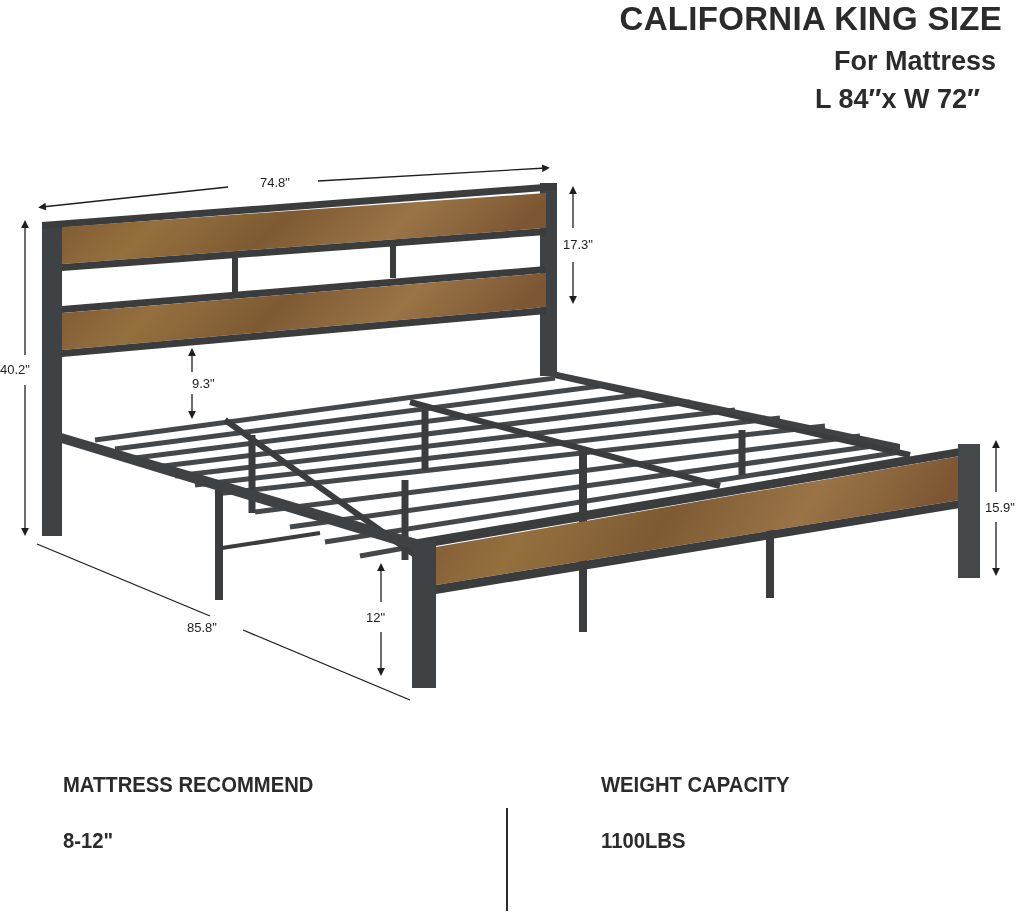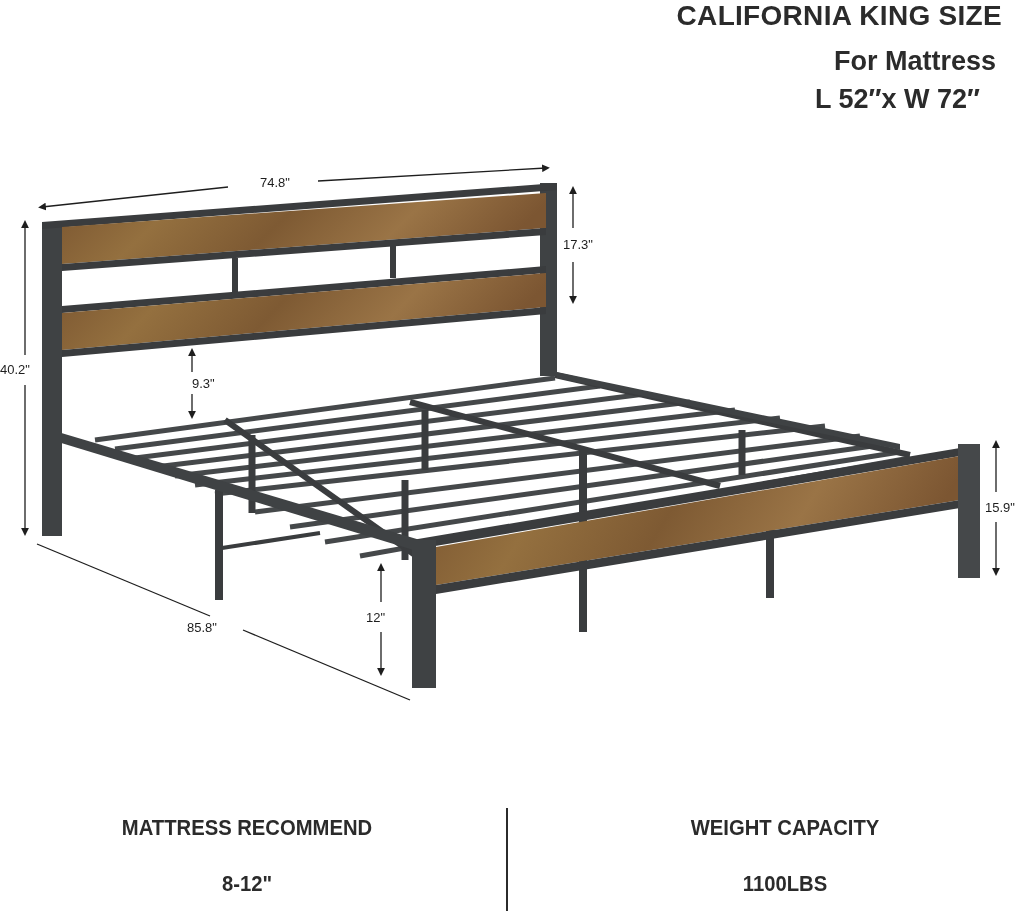--- a/index.html
+++ b/index.html
@@ -1,33 +1,33 @@
 <!DOCTYPE html>
 <html><head>
 <meta charset="utf-8">
 <style>
   html, body { margin:0; padding:0; background:#ffffff; }
   body { width:1024px; height:913px; position:relative; overflow:hidden; font-family:"Liberation Sans", sans-serif; color:#2a2a2a; }
-  .title { position:absolute; right:22px; top:0; font-weight:bold; font-size:28px; letter-spacing:0.3px; color:#2b2b2b; white-space:nowrap; }
+  .title { position:absolute; right:22px; top:0; font-weight:bold; font-size:33px; letter-spacing:0.3px; color:#2b2b2b; white-space:nowrap; }
   .subtitle { position:absolute; left:815px; font-weight:bold; font-size:27px; color:#2b2b2b; white-space:nowrap; }
   .sub1 { top:46px;margin-left:19px; }
   .sub2 { top:84px; }
   .stage { position:absolute; left:0; top:0; width:1024px; height:913px; }
   .dim { position:absolute; font-size:13px; color:#1e1e1e; white-space:nowrap; }
-  .footer-col { position:absolute; top:815px; width:400px; text-align:center; }
+  .footer-col { position:absolute; top:772px; width:400px; }
   .footer-label { font-weight:bold; font-size:22px; color:#2b2b2b; transform:scaleX(0.92); display:block; }
   .footer-value { font-weight:bold; font-size:22px; color:#2b2b2b; margin-top:30px; display:block; transform:scaleX(0.92); }
   .divider { position:absolute; left:506px; top:808px; width:2px; height:103px; background:#2b2b2b; }
 </style>
 </head>
 <body>
 
 <div class="title">CALIFORNIA KING SIZE</div>
 <div class="subtitle sub1">For Mattress</div>
-<div class="subtitle sub2">L 52″x W 72″</div>
+<div class="subtitle sub2">L 84″x W 72″</div>
 
 <svg class="stage" width="1024" height="913" viewBox="0 0 1024 913" xmlns="http://www.w3.org/2000/svg">
   <defs>
     <linearGradient id="wood" x1="0" y1="0" x2="1" y2="0.15">
       <stop offset="0" stop-color="#7a5530"></stop>
       <stop offset="0.25" stop-color="#94703f"></stop>
       <stop offset="0.5" stop-color="#7e5a33"></stop>
       <stop offset="0.75" stop-color="#9a7446"></stop>
       <stop offset="1" stop-color="#7c5632"></stop>
     </linearGradient>

